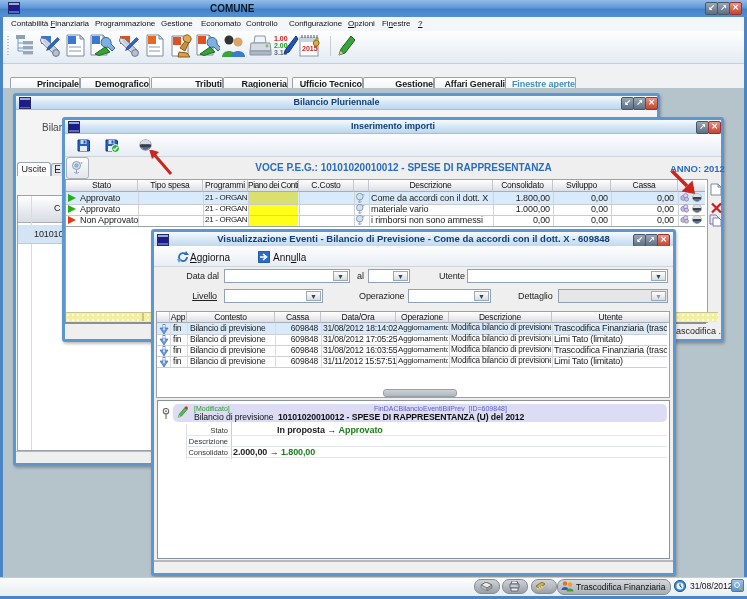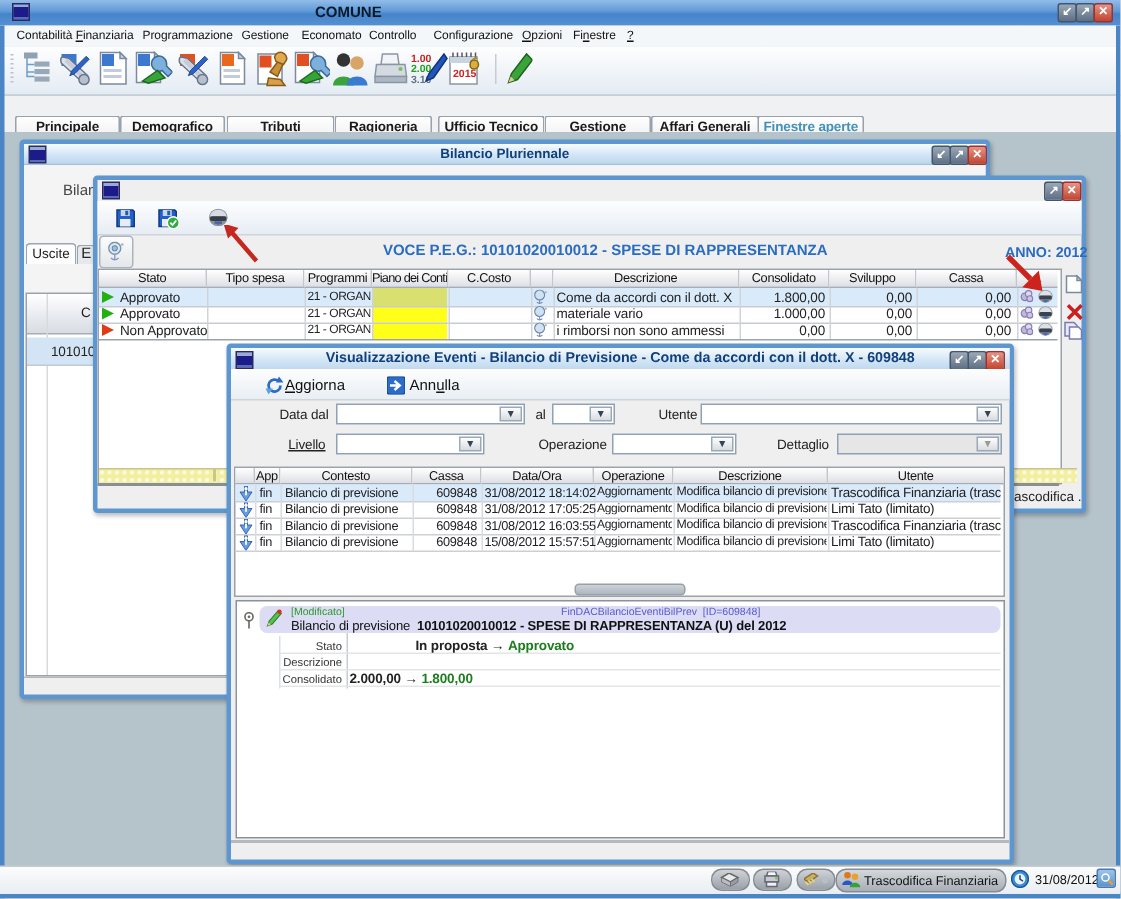--- a/index.html
+++ b/index.html
@@ -15,21 +15,21 @@
 .th{position:absolute;background:linear-gradient(#ffffff,#ececf0 60%,#dcdfe5);border-right:1px solid #c3c7cd;border-bottom:1px solid #a8adb5;
  text-align:center;color:#111;overflow:hidden;white-space:nowrap;font-size:8.5px;letter-spacing:-0.2px;}
 .num{text-align:right;}
 .combo{position:absolute;background:#fff;border:1px solid #8fa2b5;height:12px;}
 .combo .da{position:absolute;right:1px;top:1px;bottom:1px;width:13px;background:linear-gradient(#fdfdfd,#d8dde2);border:1px solid #9ba8b5;
  font-size:7px;line-height:9px;text-align:center;color:#345;}
 .lbl{position:absolute;color:#222;font-size:9px;white-space:nowrap;letter-spacing:-0.1px;}
 .grn{color:#1c7d1c;font-weight:bold;}
 u{text-decoration:underline;}
 .tab{top:0;height:12px;background:linear-gradient(#ffffff,#f2f2f4);border:1px solid #98a2ac;border-bottom:none;
- text-align:center;line-height:13px;border-radius:2px 2px 0 0;font-size:9px;letter-spacing:-0.1px;white-space:nowrap;overflow:hidden;}
+ text-align:right;line-height:13px;border-radius:2px 2px 0 0;font-size:9px;letter-spacing:-0.1px;white-space:nowrap;overflow:hidden;}
 </style></head>
 <body>
 
 <div id="titlebar" class="abs" style="left:0;top:0;width:747px;height:17px;background:linear-gradient(#93bce8 0%,#5d99d8 45%,#4684c9 55%,#5490d4 100%);"></div>
 <div class="wicon" style="left:8px;top:2px;"></div>
 <div class="abs" style="left:210px;top:3px;color:#091929;font-weight:bold;font-size:10px;">COMUNE</div>
 <div class="abs" style="left:341px;top:21px;color:#091929;font-weight:bold;font-size:9.5px;letter-spacing:-0.2px;">-&nbsp; SICR@WEB&nbsp; -&nbsp; Utente: Trascodifica Finanziaria</div>
 <div class="btn" style="left:705px;top:2px;">↙</div>
 <div class="btn" style="left:717px;top:2px;">↗</div>
 <div class="btn btnr" style="left:729px;top:2px;">✕</div>
@@ -189,20 +189,21 @@
     <div class="abs" style="left:0;top:0;width:100%;height:26px;background:linear-gradient(#fff,#e6e9ee 60%,#d9dde3);border-bottom:1px solid #a8adb5;"></div>
     <div class="abs" style="left:13px;top:0;width:1px;height:254px;background:#d7dade;"></div>
     <div class="lbl" style="left:36px;top:7px;">C</div>
     <div class="abs" style="left:0;top:29px;width:100%;height:18px;background:#d3e5f5;border-bottom:1px solid #c0cad4;"></div>
     <div class="lbl" style="left:16px;top:33px;">10101020010012</div>
   </div>
   <div class="abs" style="left:0;top:355px;width:641px;height:1px;background:#b5b9be;"></div>
 </div>
 
 <div class="win" style="left:62px;top:117px;width:656px;height:219px;">
+  <div class="wtitle" style="height:13px;line-height:13px;">Inserimento importi</div>
   <div class="wicon" style="left:3px;top:1px;"></div>
   <div class="btn" style="left:631px;top:1px;">↗</div>
   <div class="btn btnr" style="left:643px;top:1px;">✕</div>
 
   <div class="abs" style="left:0;top:14px;width:656px;height:22px;background:linear-gradient(#fdfdfe,#e7edf4);border-bottom:1px solid #cdd5dd;"></div>
   <div id="w2icons" class="abs" style="left:0;top:0;">
     <svg class="abs" style="left:12px;top:19px" width="13" height="13" viewBox="0 0 13 13">
       <path d="M1 1h10.5l1 1V12H1z" fill="#2060c8" stroke="#123a80"></path>
       <rect x="3.5" y="1" width="6" height="4" fill="#c8d8ec"></rect>
         <rect x="6.5" y="1.5" width="2" height="3" fill="#2858a8"></rect>
@@ -479,21 +480,21 @@
       <div class="lbl" style="left:33px;top:11px;font-size:8.5px;letter-spacing:-0.2px;">Bilancio di previsione</div>
       <div class="lbl" style="left:33px;top:22px;font-size:8.5px;letter-spacing:-0.2px;">Bilancio di previsione</div>
       <div class="lbl" style="left:33px;top:33px;font-size:8.5px;letter-spacing:-0.2px;">Bilancio di previsione</div>
       <div class="lbl num" style="left:120px;top:0;width:41px;font-size:8.5px;letter-spacing:-0.2px;">609848</div>
       <div class="lbl num" style="left:120px;top:11px;width:41px;font-size:8.5px;letter-spacing:-0.2px;">609848</div>
       <div class="lbl num" style="left:120px;top:22px;width:41px;font-size:8.5px;letter-spacing:-0.2px;">609848</div>
       <div class="lbl num" style="left:120px;top:33px;width:41px;font-size:8.5px;letter-spacing:-0.2px;">609848</div>
       <div class="lbl" style="left:166px;top:0;font-size:8.5px;letter-spacing:-0.2px;">31/08/2012 18:14:02</div>
       <div class="lbl" style="left:166px;top:11px;font-size:8.5px;letter-spacing:-0.2px;">31/08/2012 17:05:25</div>
       <div class="lbl" style="left:166px;top:22px;font-size:8.5px;letter-spacing:-0.2px;">31/08/2012 16:03:55</div>
-      <div class="lbl" style="left:166px;top:33px;font-size:8.5px;letter-spacing:-0.2px;">15/08/2012 15:57:51</div>
+      <div class="lbl" style="left:166px;top:33px;font-size:8.5px;letter-spacing:-0.2px;">31/11/2012 15:57:51</div>
       <div class="lbl" style="left:241px;top:0;width:50px;overflow:hidden;font-size:8px;letter-spacing:-0.2px;">Aggiornamento</div>
       <div class="lbl" style="left:241px;top:11px;width:50px;overflow:hidden;font-size:8px;letter-spacing:-0.2px;">Aggiornamento</div>
       <div class="lbl" style="left:241px;top:22px;width:50px;overflow:hidden;font-size:8px;letter-spacing:-0.2px;">Aggiornamento</div>
       <div class="lbl" style="left:241px;top:33px;width:50px;overflow:hidden;font-size:8px;letter-spacing:-0.2px;">Aggiornamento</div>
       <div class="lbl" style="left:294px;top:0;width:100px;font-size:8.2px;letter-spacing:-0.2px;overflow:hidden;">Modifica bilancio di previsione</div>
       <div class="lbl" style="left:294px;top:11px;width:100px;font-size:8.2px;letter-spacing:-0.2px;overflow:hidden;">Modifica bilancio di previsione</div>
       <div class="lbl" style="left:294px;top:22px;width:100px;font-size:8.2px;letter-spacing:-0.2px;overflow:hidden;">Modifica bilancio di previsione</div>
       <div class="lbl" style="left:294px;top:33px;width:100px;font-size:8.2px;letter-spacing:-0.2px;overflow:hidden;">Modifica bilancio di previsione</div>
       <div class="lbl" style="left:397px;top:0;width:113px;font-size:9px;letter-spacing:-0.2px;overflow:hidden;">Trascodifica Finanziaria (trasco</div>
       <div class="lbl" style="left:397px;top:11px;width:113px;font-size:9px;letter-spacing:-0.2px;overflow:hidden;">Limi Tato (limitato)</div>

